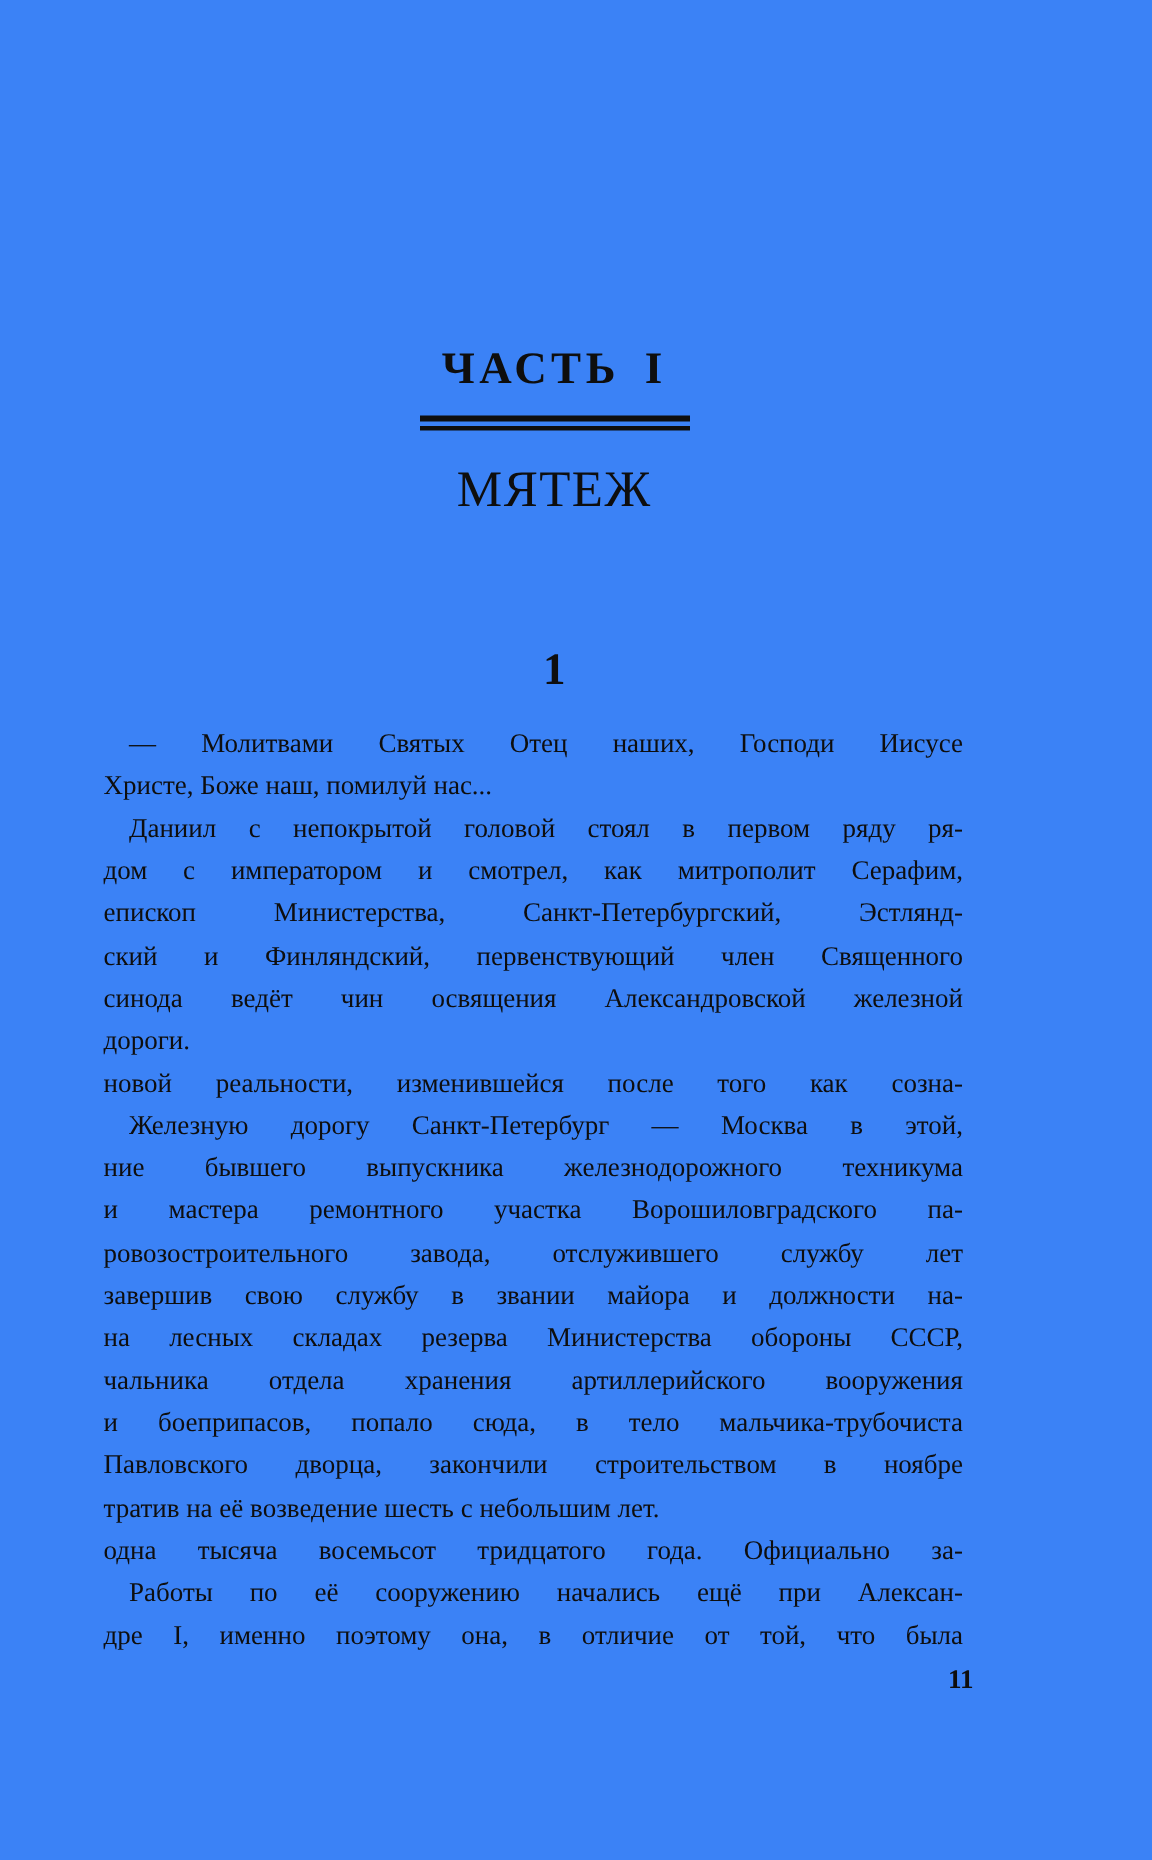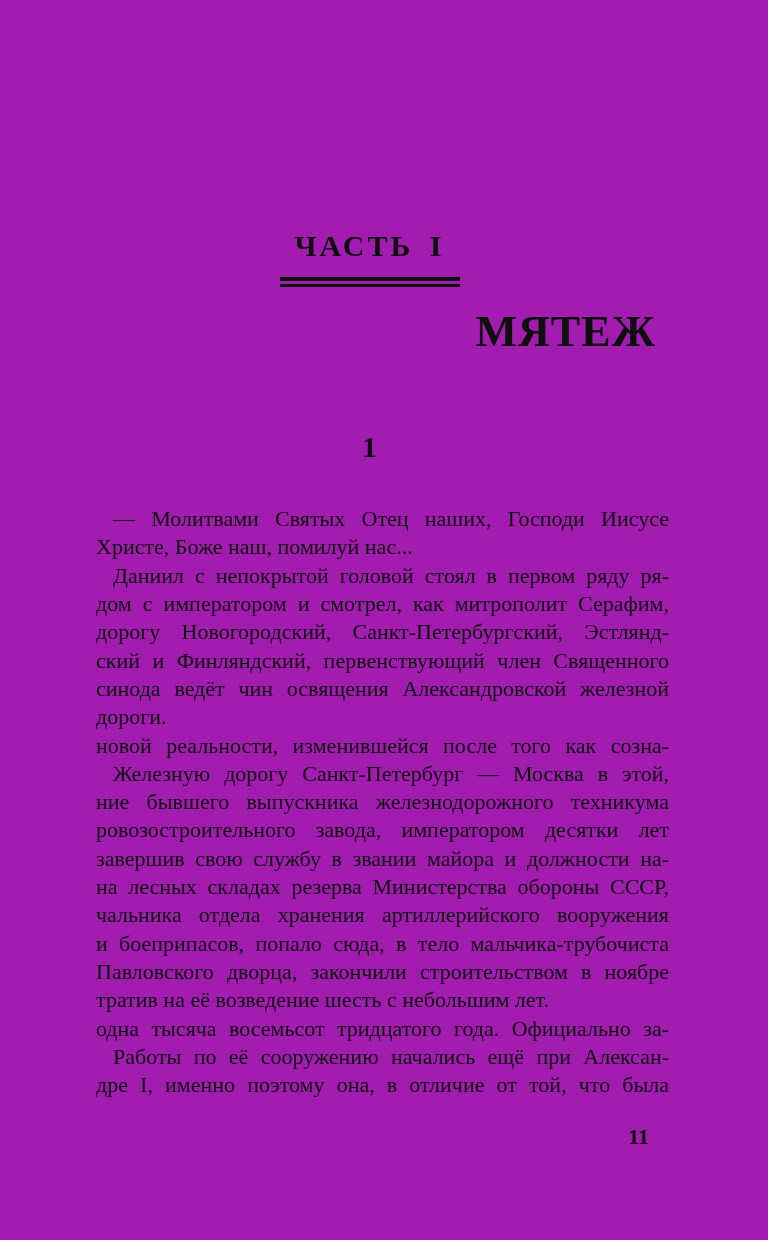--- a/index.html
+++ b/index.html
@@ -4,21 +4,21 @@
 <style>
   html, body {
     margin: 0;
     padding: 0;
     background: #ffffff;
   }
   .page {
     position: relative;
     width: 768px;
     height: 1240px;
-    background: #a21caf;
+    background: #3b82f6;
     color: #0e0e0e;
     font-family: "Liberation Serif", "DejaVu Serif", serif;
     overflow: hidden;
   }
   .part-heading {
     position: absolute;
     top: 231px;
     left: 83px;
     width: 573px;
     text-align: center;
@@ -35,69 +35,67 @@
     width: 180px;
   }
   .double-rule .rule-thick { height: 4px; background: #0e0e0e; }
   .double-rule .rule-thin  { height: 2.5px; background: #0e0e0e; margin-top: 3px; }
   .book-title {
     position: absolute;
     top: 310px;
     left: 83px;
     width: 573px;
     margin: 0;
-    text-align: right;
-    font-size: 44px;
-    font-weight: 700;
+    text-align: center;
+    font-size: 34px;
+    font-weight: 400;
     line-height: 1;
     letter-spacing: 1px;
   }
   .chapter-number {
     position: absolute;
     top: 432px;
     left: 83px;
     width: 573px;
     text-align: center;
     font-size: 30px;
     font-weight: 700;
     line-height: 1;
   }
   .body-text {
     position: absolute;
     top: 481px;
-    left: 96px;
+    left: 69px;
     width: 573px;
-    font-size: 22px;
+    font-size: 18px;
     line-height: 28.32px;
     hyphens: none;
-    margin-top: 24px;
   }
   .body-text .line {
     text-align: justify;
     text-align-last: justify;
   }
   .body-text .line.para-end {
     text-align: right;
     text-align-last: left;
   }
   .body-text .line.first-line {
     text-indent: 17px;
   }
   .page-number {
     position: absolute;
     top: 1110px;
     left: 83px;
     width: 573px;
     box-sizing: border-box;
     padding-right: 7px;
     text-align: right;
-    font-size: 22px;
+    font-size: 18px;
     font-weight: 700;
     line-height: 1;
-    margin-top: 16px;
   }
 </style>
 </head>
 <body>
 
 <div class="page">
 
   <div class="part-heading">ЧАСТЬ I</div>
 
   <div class="double-rule">
@@ -107,28 +105,29 @@
 
   <h1 class="book-title">МЯТЕЖ</h1>
 
   <div class="chapter-number">1</div>
 
   <div class="body-text" id="body-text">
       <div class="line first-line">— Молитвами Святых Отец наших, Господи Иисусе</div>
       <div class="line para-end">Христе, Боже наш, помилуй нас...</div>
       <div class="line first-line">Даниил с непокрытой головой стоял в первом ряду ря-</div>
       <div class="line">дом с императором и смотрел, как митрополит Серафим,</div>
-      <div class="line">дорогу Новогородский, Санкт-Петербургский, Эстлянд-</div>
+      <div class="line">епископ Министерства, Санкт-Петербургский, Эстлянд-</div>
       <div class="line">ский и Финляндский, первенствующий член Священного</div>
       <div class="line">синода ведёт чин освящения Александровской железной</div>
       <div class="line para-end">дороги.</div>
       <div class="line">новой реальности, изменившейся после того как созна-</div>
       <div class="line first-line">Железную дорогу Санкт-Петербург — Москва в этой,</div>
       <div class="line">ние бывшего выпускника железнодорожного техникума</div>
-      <div class="line">ровозостроительного завода, императором десятки лет</div>
+      <div class="line">и мастера ремонтного участка Ворошиловградского па-</div>
+      <div class="line">ровозостроительного завода, отслужившего службу лет</div>
       <div class="line">завершив свою службу в звании майора и должности на-</div>
       <div class="line">на лесных складах резерва Министерства обороны СССР,</div>
       <div class="line">чальника отдела хранения артиллерийского вооружения</div>
       <div class="line">и боеприпасов, попало сюда, в тело мальчика-трубочиста</div>
       <div class="line">Павловского дворца, закончили строительством в ноябре</div>
       <div class="line para-end">тратив на её возведение шесть с небольшим лет.</div>
       <div class="line">одна тысяча восемьсот тридцатого года. Официально за-</div>
       <div class="line first-line">Работы по её сооружению начались ещё при Алексан-</div>
       <div class="line">дре I, именно поэтому она, в отличие от той, что была</div>
     </div>

